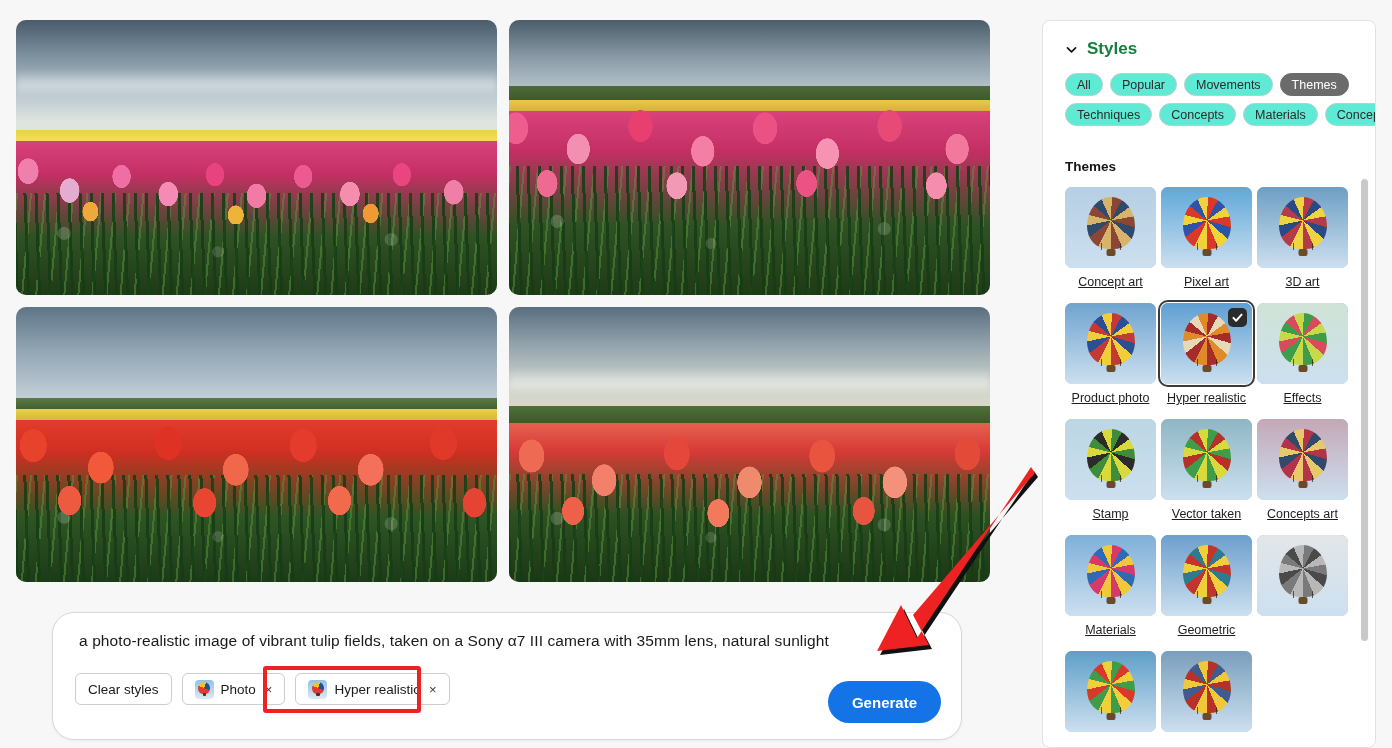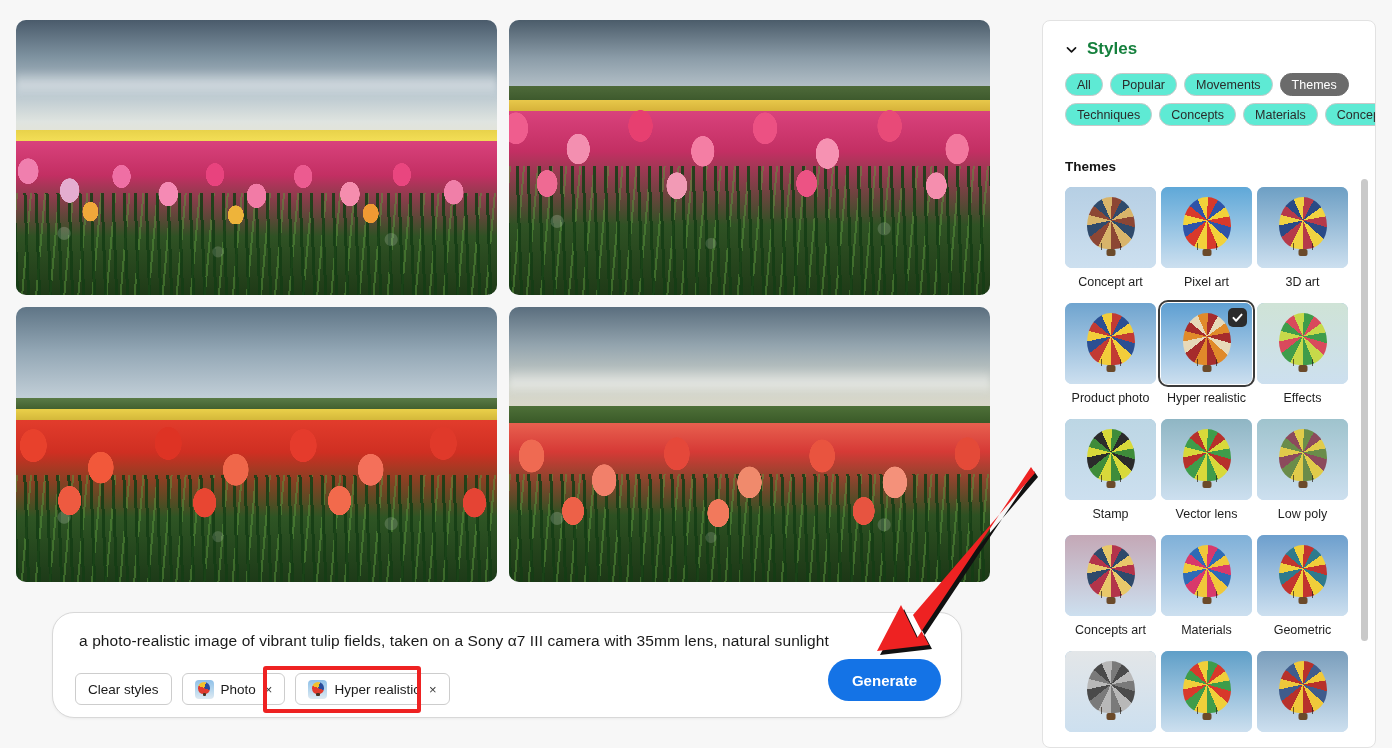--- a/index.html
+++ b/index.html
@@ -73,21 +73,21 @@
     background-image:
       radial-gradient(circle at 10% 60%, rgba(255,255,255,.18) 0 6px, transparent 7px),
       radial-gradient(circle at 42% 72%, rgba(255,255,255,.14) 0 5px, transparent 6px),
       radial-gradient(circle at 78% 64%, rgba(255,255,255,.16) 0 6px, transparent 7px);
   }
 
   
   #prompt-bar {
     position: absolute;
     left: 52px; top: 612px;
-    width: 910px; height: 106px;
+    width: 910px; height: 128px;
     background: #ffffff;
     border: 1px solid #d8d8d8;
     border-radius: 22px;
     box-shadow: 0 1px 3px rgba(0,0,0,.05);
   }
   #prompt-text {
     position: absolute; left: 26px; top: 19px;
     font-size: 15.5px; color: #1a1a1a; letter-spacing: .1px;
     white-space: nowrap;
   }
@@ -213,20 +213,21 @@
     outline: 2.5px solid #3b3b3b;
     outline-offset: 1px;
   }
   .thumb-label {
     margin-top: 7px;
     text-align: center;
     font-size: 12.5px; color: #1e1e1e;
     white-space: nowrap;
     overflow: hidden;
     text-overflow: ellipsis;
+    text-decoration: underline;
   }
   
   .balloon-sky { position: absolute; inset: 0; }
   .balloon {
     position: absolute;
     left: 50%; top: 10px;
     transform: translateX(-50%);
     width: 48px; height: 52px;
     border-radius: 50% 50% 42% 42% / 56% 56% 44% 44%;
   }
@@ -492,30 +493,21 @@
           </div>
           <div class="thumb-label">Stamp</div>
         </div>
         <div class="thumb-cell">
           <div class="thumb-img">
             <div class="balloon-sky" style="background: linear-gradient(rgb(143, 182, 196) 0%, rgba(255, 255, 255, 0.55) 100%);"></div>
             <div class="balloon" style="background: repeating-conic-gradient(from 180deg at 50% 45%, rgb(216, 217, 58) 0deg, rgb(216, 217, 58) 26deg, rgb(63, 156, 74) 26deg, rgb(63, 156, 74) 52deg, rgb(183, 49, 43) 52deg, rgb(183, 49, 43) 78deg);"></div>
             <div class="cords"></div>
             <div class="basket"></div>
           </div>
-          <div class="thumb-label">Vector lens</div>
-        </div>
-        <div class="thumb-cell">
-          <div class="thumb-img">
-            <div class="balloon-sky" style="background: linear-gradient(rgb(159, 195, 205) 0%, rgba(255, 255, 255, 0.55) 100%);"></div>
-            <div class="balloon" style="background: repeating-conic-gradient(from 180deg at 50% 45%, rgb(224, 203, 74) 0deg, rgb(224, 203, 74) 26deg, rgb(106, 140, 74) 26deg, rgb(106, 140, 74) 52deg, rgb(140, 74, 92) 52deg, rgb(140, 74, 92) 78deg);"></div>
-            <div class="cords"></div>
-            <div class="basket"></div>
-          </div>
-          <div class="thumb-label">Low poly</div>
+          <div class="thumb-label">Vector taken</div>
         </div>
         <div class="thumb-cell">
           <div class="thumb-img">
             <div class="balloon-sky" style="background: linear-gradient(rgb(196, 168, 182) 0%, rgba(255, 255, 255, 0.55) 100%);"></div>
             <div class="balloon" style="background: repeating-conic-gradient(from 180deg at 50% 45%, rgb(232, 200, 106) 0deg, rgb(232, 200, 106) 26deg, rgb(179, 52, 74) 26deg, rgb(179, 52, 74) 52deg, rgb(47, 74, 107) 52deg, rgb(47, 74, 107) 78deg);"></div>
             <div class="cords"></div>
             <div class="basket"></div>
           </div>
           <div class="thumb-label">Concepts art</div>
         </div>

